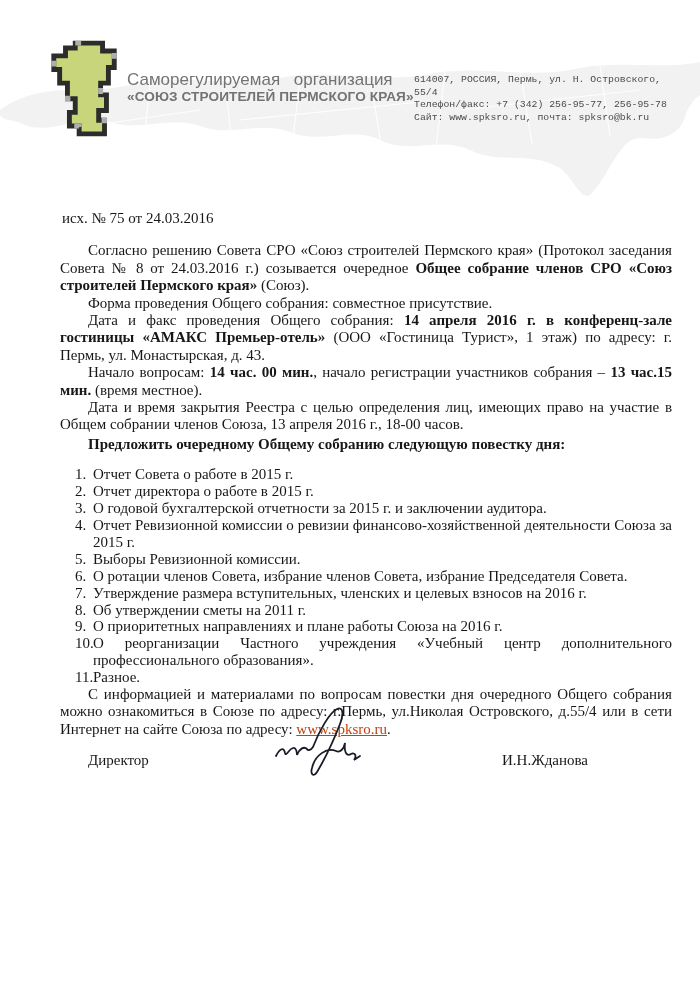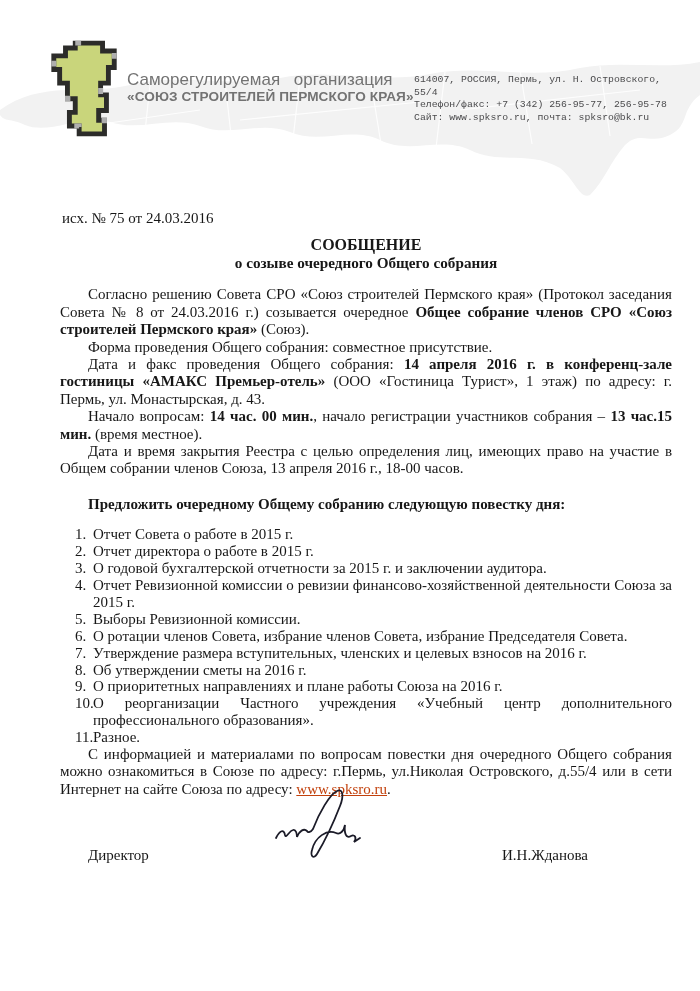--- a/index.html
+++ b/index.html
@@ -20,28 +20,28 @@
   
   .content{position:absolute;left:60px;top:203px;width:612px;
        font-size:15px;line-height:17.4px;}
   .ref{margin:7px 0 0 2px;}
   .addressee{text-align:right;padding-right:59px;margin-top:2px;}
   .doc-title{text-align:center;font-weight:bold;margin-top:9px;}
   .doc-title .t1{font-size:16px;line-height:18px;}
   .doc-title .t2{font-size:15.2px;line-height:17px;}
   p.para{margin:0;text-align:justify;text-indent:28px;}
   p.first{margin-top:15px;}
-  .agenda-heading{margin-top:18px;font-weight:bold;text-indent:28px;}
+  .agenda-heading{margin-top:2px;font-weight:bold;text-indent:28px;}
   ol.agenda{list-style:none;margin:13px 0 0 0;padding:0;counter-reset:ag;line-height:16.9px;}
   ol.agenda li{position:relative;padding-left:33px;text-align:justify;counter-increment:ag;}
   ol.agenda li::before{content:counter(ag) ".";position:absolute;left:15px;top:0;}
   .closing{margin-top:12px;}
   .closing a{color:#c2410c;text-decoration:underline;}
-  .sig-row{display:flex;justify-content:space-between;align-items:flex-end;
-       margin-top:22px;padding-left:28px;padding-right:84px;}
+  .sig-row{display:flex;justify-content:space-between;align-items:center;
+       padding-left:28px;padding-right:84px;}
   .sig-svg{width:124px;height:78px;margin-top:-34px;flex:0 0 auto;}
 </style>
 </head>
 <body>
 
 <div class="page">
 
   <svg class="watermark" viewBox="0 0 700 162" preserveAspectRatio="none" aria-hidden="true">
     <path fill="#f2f2f2" d="M0,70 C40,40 90,55 130,45 C180,32 230,48 280,38 C330,28 380,44 430,34
       C480,24 530,40 580,28 C620,20 660,30 700,22 L700,55 C680,70 690,85 670,95
@@ -66,24 +66,20 @@
     <div>614007, РОССИЯ, Пермь, ул. Н. Островского, 55/4</div>
     <div>Телефон/факс: +7 (342) 256-95-77, 256-95-78</div>
     <div>Сайт: www.spksro.ru, почта: spksro@bk.ru</div>
   </div>
 
   <div class="content">
 
     <div class="ref">исх. № 75 от 24.03.2016</div>
 
 
-    <div class="doc-title">
-      <div class="t1">СООБЩЕНИЕ</div>
-      <div class="t2">о созыве очередного Общего собрания</div>
-    </div>
 
     <p class="para first"><span>Согласно решению Совета СРО «Союз строителей Пермского края» (Протокол заседания Совета № 8 от 24.03.2016 г.) созывается очередное </span><b>Общее собрание членов СРО «Союз строителей Пермского края»</b><span> (Союз).</span></p>
 
     <p class="para">Форма проведения Общего собрания: совместное присутствие.</p>
 
     <p class="para"><span>Дата и факс проведения Общего собрания: </span><b>14 апреля 2016 г. в конференц-зале гостиницы «АМАКС Премьер-отель»</b><span> (ООО «Гостиница Турист», 1 этаж)  по адресу: г. Пермь, ул. Монастырская, д. 43.</span></p>
 
     <p class="para"><span>Начало вопросам: </span><b>14 час. 00 мин.</b><span>, начало регистрации участников собрания –  </span><b>13 час.15 мин.</b><span> (время местное).</span></p>
 
     <p class="para">Дата и время закрытия Реестра с целью определения лиц, имеющих право на участие в Общем собрании членов Союза,  13 апреля 2016 г., 18-00 часов.</p>
@@ -91,21 +87,21 @@
     <div class="agenda-heading">Предложить очередному Общему собранию следующую повестку дня:</div>
 
     <ol class="agenda">
       <li>Отчет Совета о работе в 2015 г.</li>
       <li>Отчет директора о работе в 2015 г.</li>
       <li>О годовой бухгалтерской отчетности за 2015 г. и заключении аудитора.</li>
       <li>Отчет Ревизионной комиссии о ревизии финансово-хозяйственной деятельности Союза за 2015 г.</li>
       <li>Выборы Ревизионной комиссии.</li>
       <li>О ротации членов Совета, избрание членов Совета, избрание Председателя Совета.</li>
       <li>Утверждение размера вступительных, членских и целевых взносов на 2016 г.</li>
-      <li>Об утверждении сметы на 2016 г.</li>
+      <li>Об утверждении сметы на 2011 г.</li>
       <li>О приоритетных направлениях и плане работы Союза на 2016 г.</li>
       <li>О реорганизации Частного учреждения «Учебный центр дополнительного профессионального образования».</li>
       <li>Разное.</li>
     </ol>
 
     <p class="para closing"><span>С информацией и материалами по вопросам повестки дня очередного Общего собрания можно ознакомиться в Союзе по адресу: г.Пермь, ул.Николая Островского, д.55/4 или в сети Интернет на сайте Союза по адресу: </span><a href="#">www.spksro.ru</a><span>.</span></p>
 
     <div class="sig-row">
       <span>Директор</span>
       <svg class="sig-svg" viewBox="0 0 110 78" aria-hidden="true">

